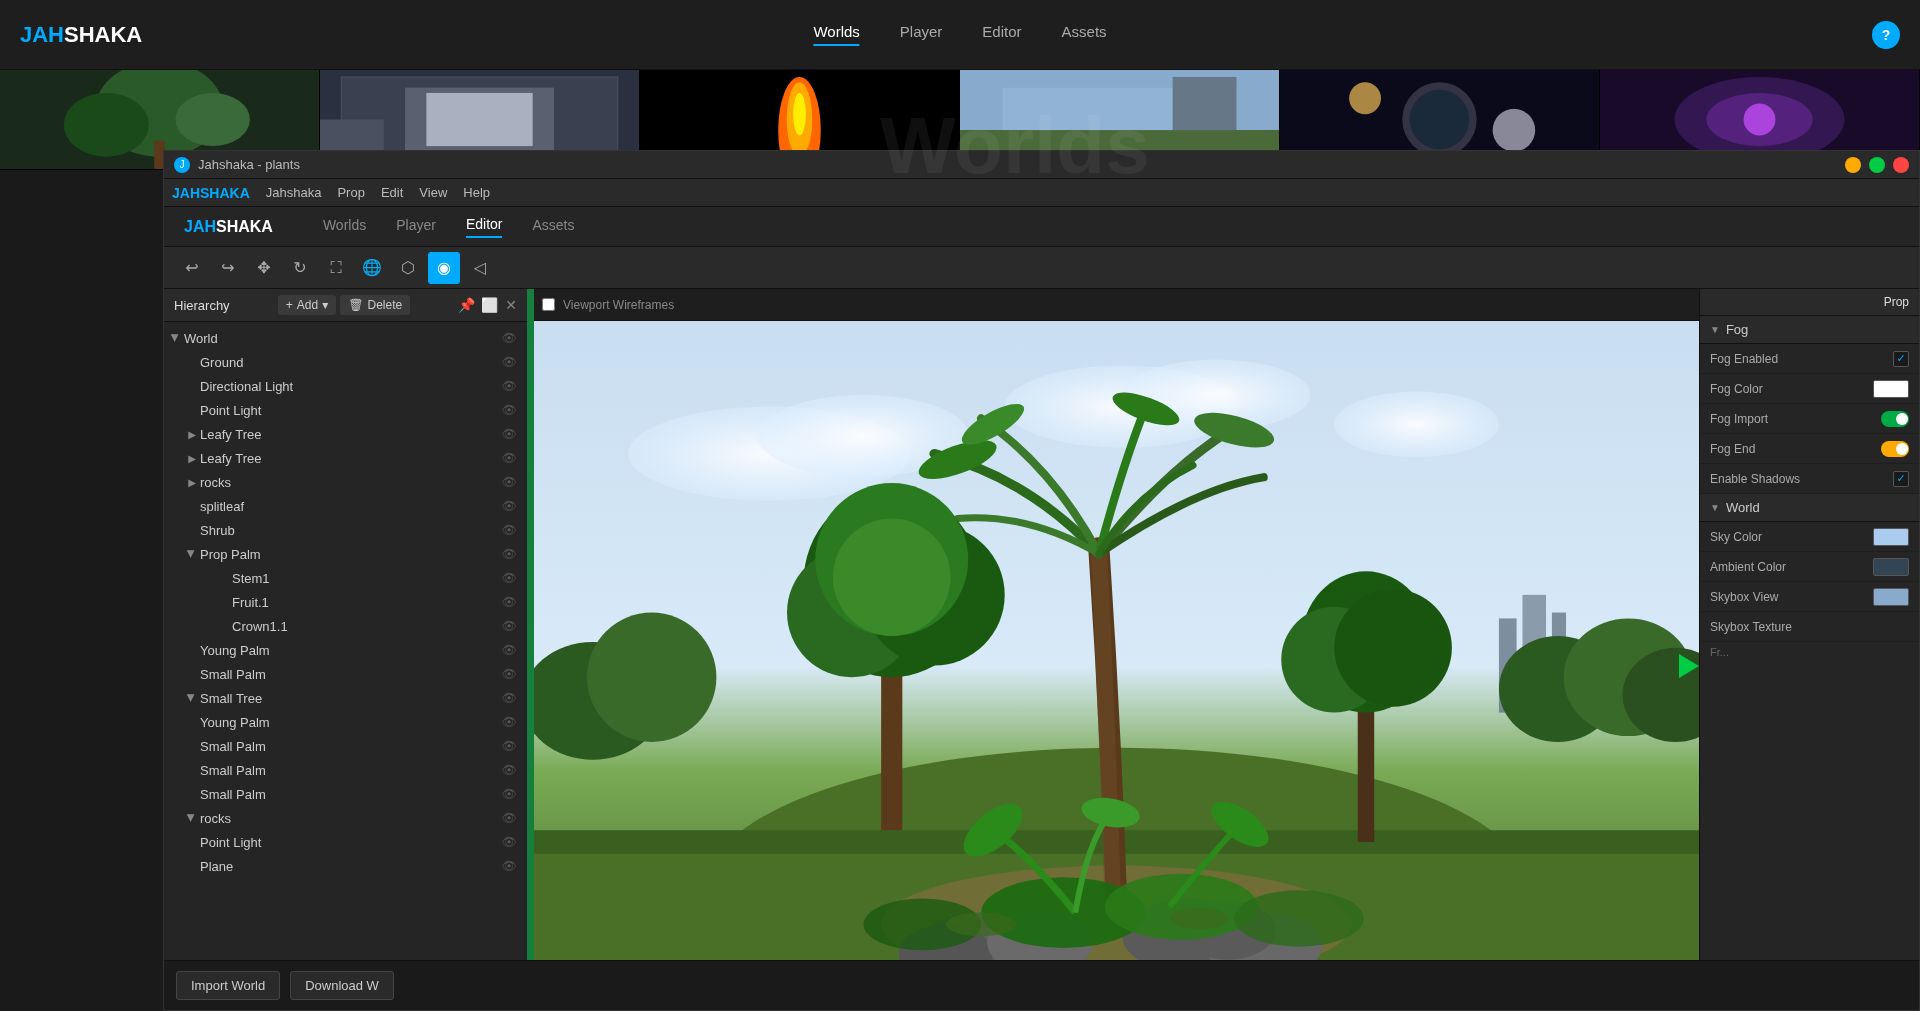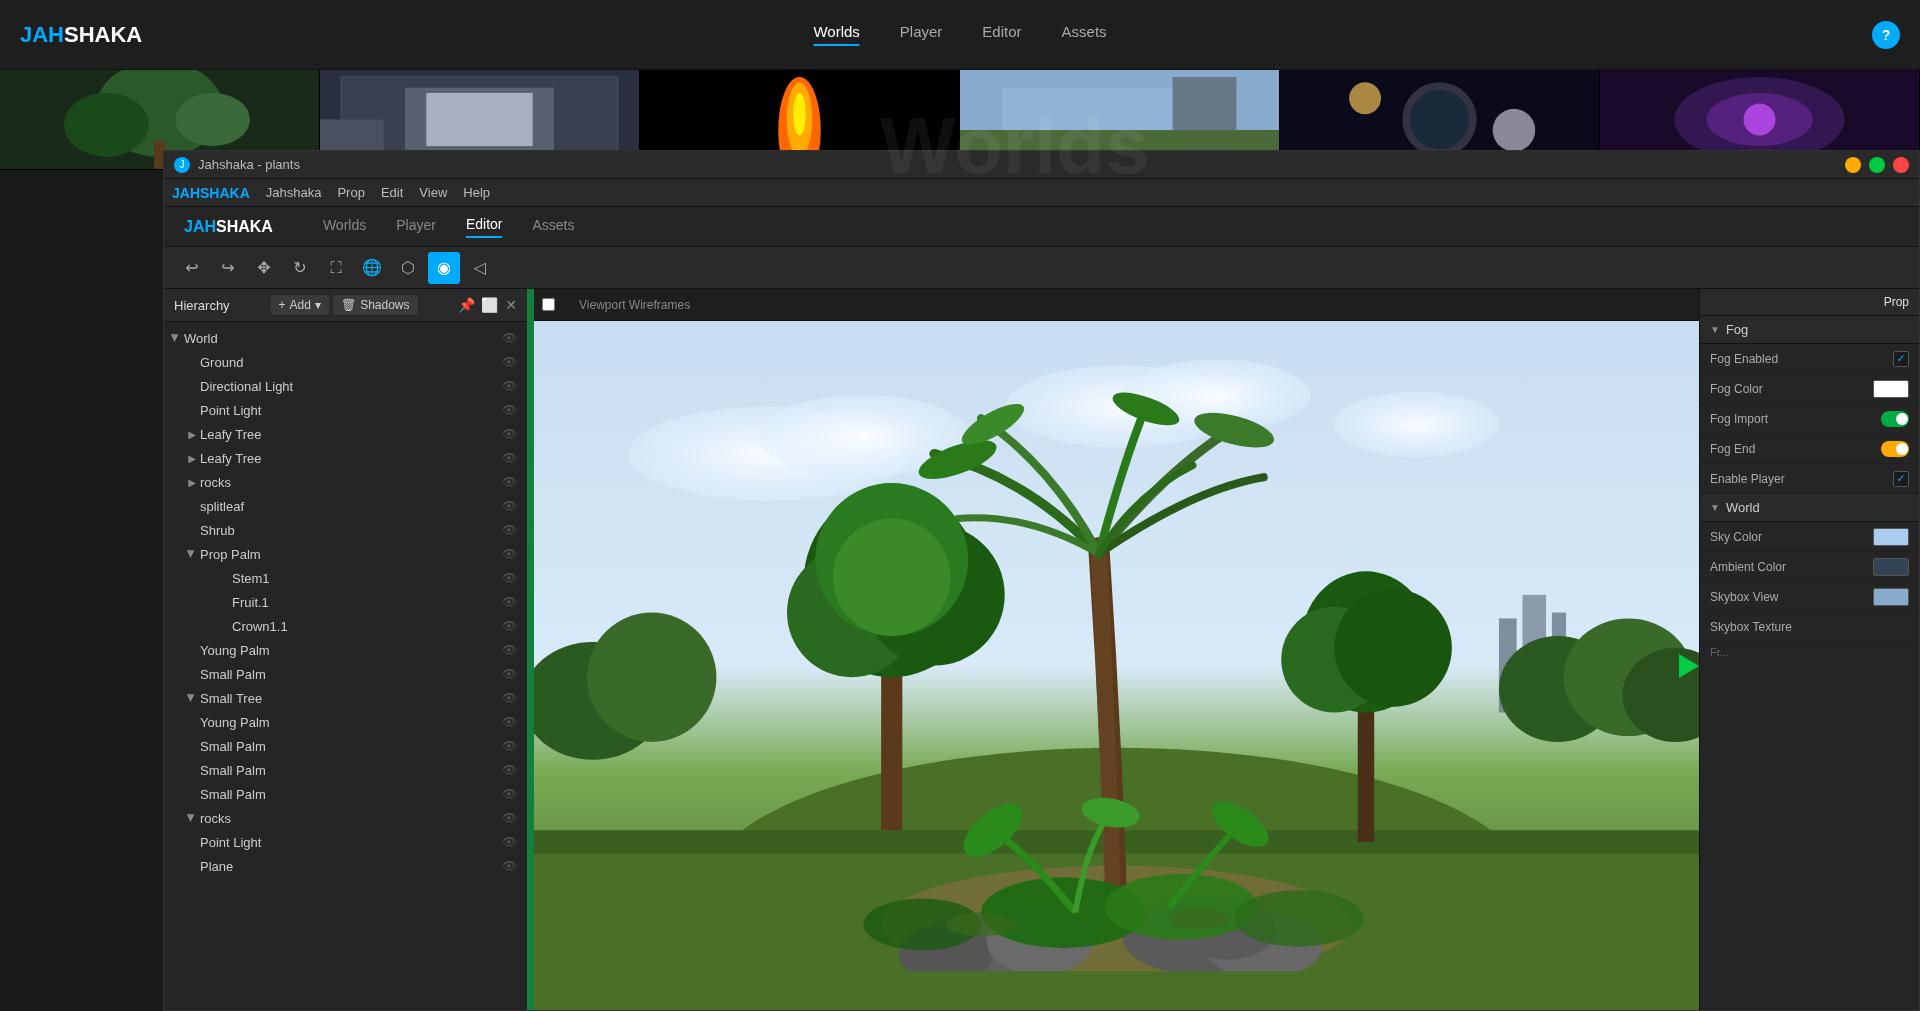--- a/index.html
+++ b/index.html
@@ -208,21 +208,21 @@
       width: 20px; height: 20px;
       display: flex; align-items: center; justify-content: center;
       color: #555; font-size: 12px; cursor: pointer;
     }
     .viewport-toolbar {
       display: flex;
       align-items: center;
       background: #1e1e1e;
       height: 32px;
       padding: 0 8px;
-      gap: 24px;
+      gap: 8px;
       border-bottom: 1px solid #111;
     }
     .viewport-checkbox { cursor: pointer; }
     .viewport-label { color: #888; font-size: 12px; }
     .viewport-scene {
       width: 100%;
       height: calc(100% - 32px);
       position: relative;
       overflow: hidden;
     }
@@ -459,21 +459,21 @@
         <div class="hierarchy-header">
           <span class="hierarchy-title">Hierarchy</span>
           <div class="hierarchy-actions">
             <button class="hierarchy-btn">
               <span>+</span>
               <span>Add</span>
               <span>▾</span>
             </button>
             <button class="hierarchy-btn">
               <span>🗑</span>
-              <span>Shadows</span>
+              <span>Delete</span>
             </button>
           </div>
           <div class="hierarchy-icons">
             <span class="hierarchy-icon">📌</span>
             <span class="hierarchy-icon">⬜</span>
             <span class="hierarchy-icon">✕</span>
           </div>
         </div>
 
         <div class="hierarchy-list">
@@ -758,21 +758,21 @@
             <div style="width:12px;height:12px;background:#fff;border-radius:50%;"></div>
           </div>
         </div>
         <div class="prop-row">
           <span class="prop-label">Fog End</span>
           <div style="width:28px;height:16px;background:#ffaa00;border-radius:8px;display:flex;align-items:center;justify-content:flex-end;padding:1px;">
             <div style="width:12px;height:12px;background:#fff;border-radius:50%;"></div>
           </div>
         </div>
         <div class="prop-row">
-          <span class="prop-label">Enable Player</span>
+          <span class="prop-label">Enable Shadows</span>
           <div class="prop-check checked"></div>
         </div>
 
         <div class="props-section-header">
           <span class="props-arrow">▼</span>
           <span>World</span>
         </div>
         <div class="prop-row">
           <span class="prop-label">Sky Color</span>
           <div class="prop-color" style="background:#aaccee;"></div>
@@ -787,18 +787,22 @@
         </div>
         <div class="prop-row">
           <span class="prop-label">Skybox Texture</span>
         </div>
 
         <div style="padding:4px 10px;color:#666;font-size:11px;">Fr...</div>
       </div>
 
     </div>
 
+    <div class="bottom-bar">
+      <button class="bottom-btn">Import World</button>
+      <button class="bottom-btn">Download W</button>
+    </div>
 
   </div>
 
   <div style="position:absolute;top:100px;left:880px;font-size:80px;font-weight:bold;color:rgba(255,255,255,0.06);pointer-events:none;z-index:0;">Worlds</div>
 
 </div>
 
 </body></html>

